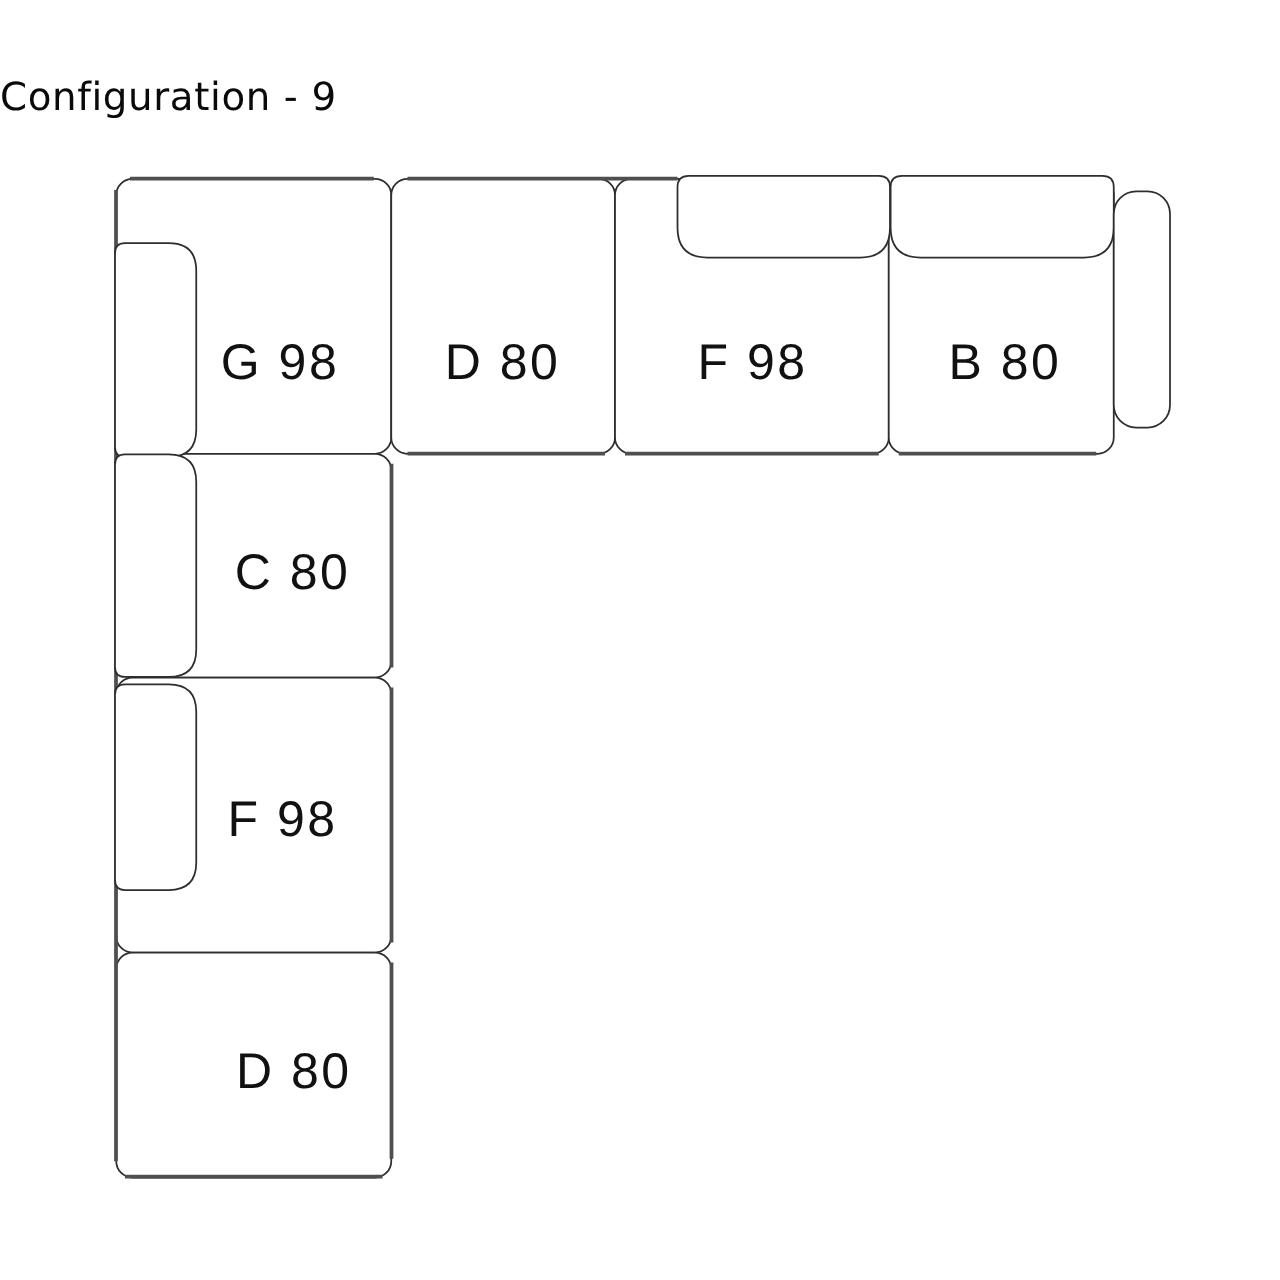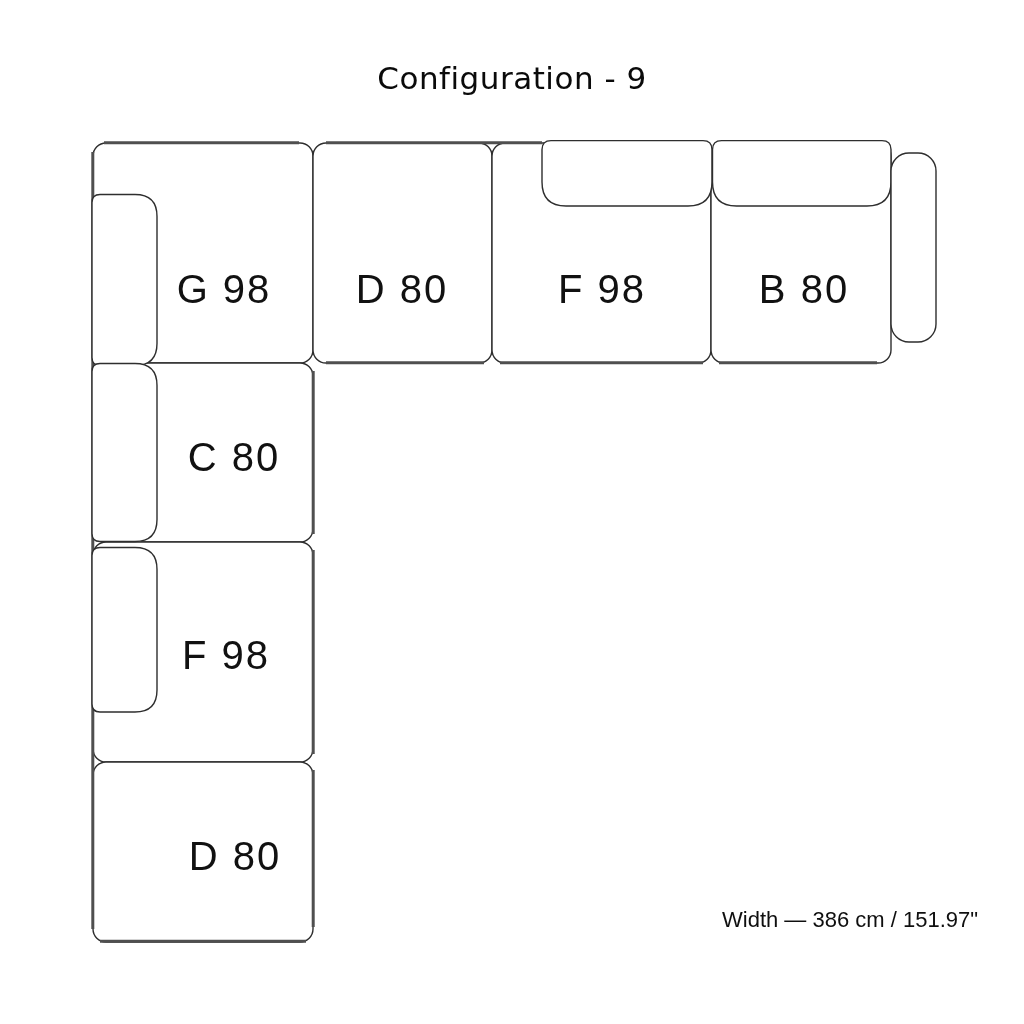--- a/index.html
+++ b/index.html
@@ -15,21 +15,20 @@
     position: relative;
     width: 1024px;
     height: 1024px;
     background: #ffffff;
   }
   .title {
     position: absolute;
     top: 60px;
     left: 0;
     width: 1024px;
-    text-align: center;
     font-family: "DejaVu Sans", sans-serif;
     font-size: 31px;
     letter-spacing: 0.5px;
     color: #0a0a0a;
     white-space: pre;
   }
   svg.diagram {
     position: absolute;
     top: 0;
     left: 0;
@@ -101,18 +100,17 @@
     <text class="module-label" x="224" y="303">G 98</text>
     <text class="module-label" x="402" y="303">D 80</text>
     <text class="module-label" x="602" y="303">F 98</text>
     <text class="module-label" x="804" y="303">B 80</text>
     <text class="module-label" x="234" y="471">C 80</text>
     <text class="module-label" x="226" y="669">F 98</text>
     <text class="module-label" x="235" y="870">D 80</text>
   </svg>
 
   <div class="specs">
-    <div>Width — 386 cm / 151.97"</div>
     
     
   </div>
 
 </div>
 
 </body></html>

